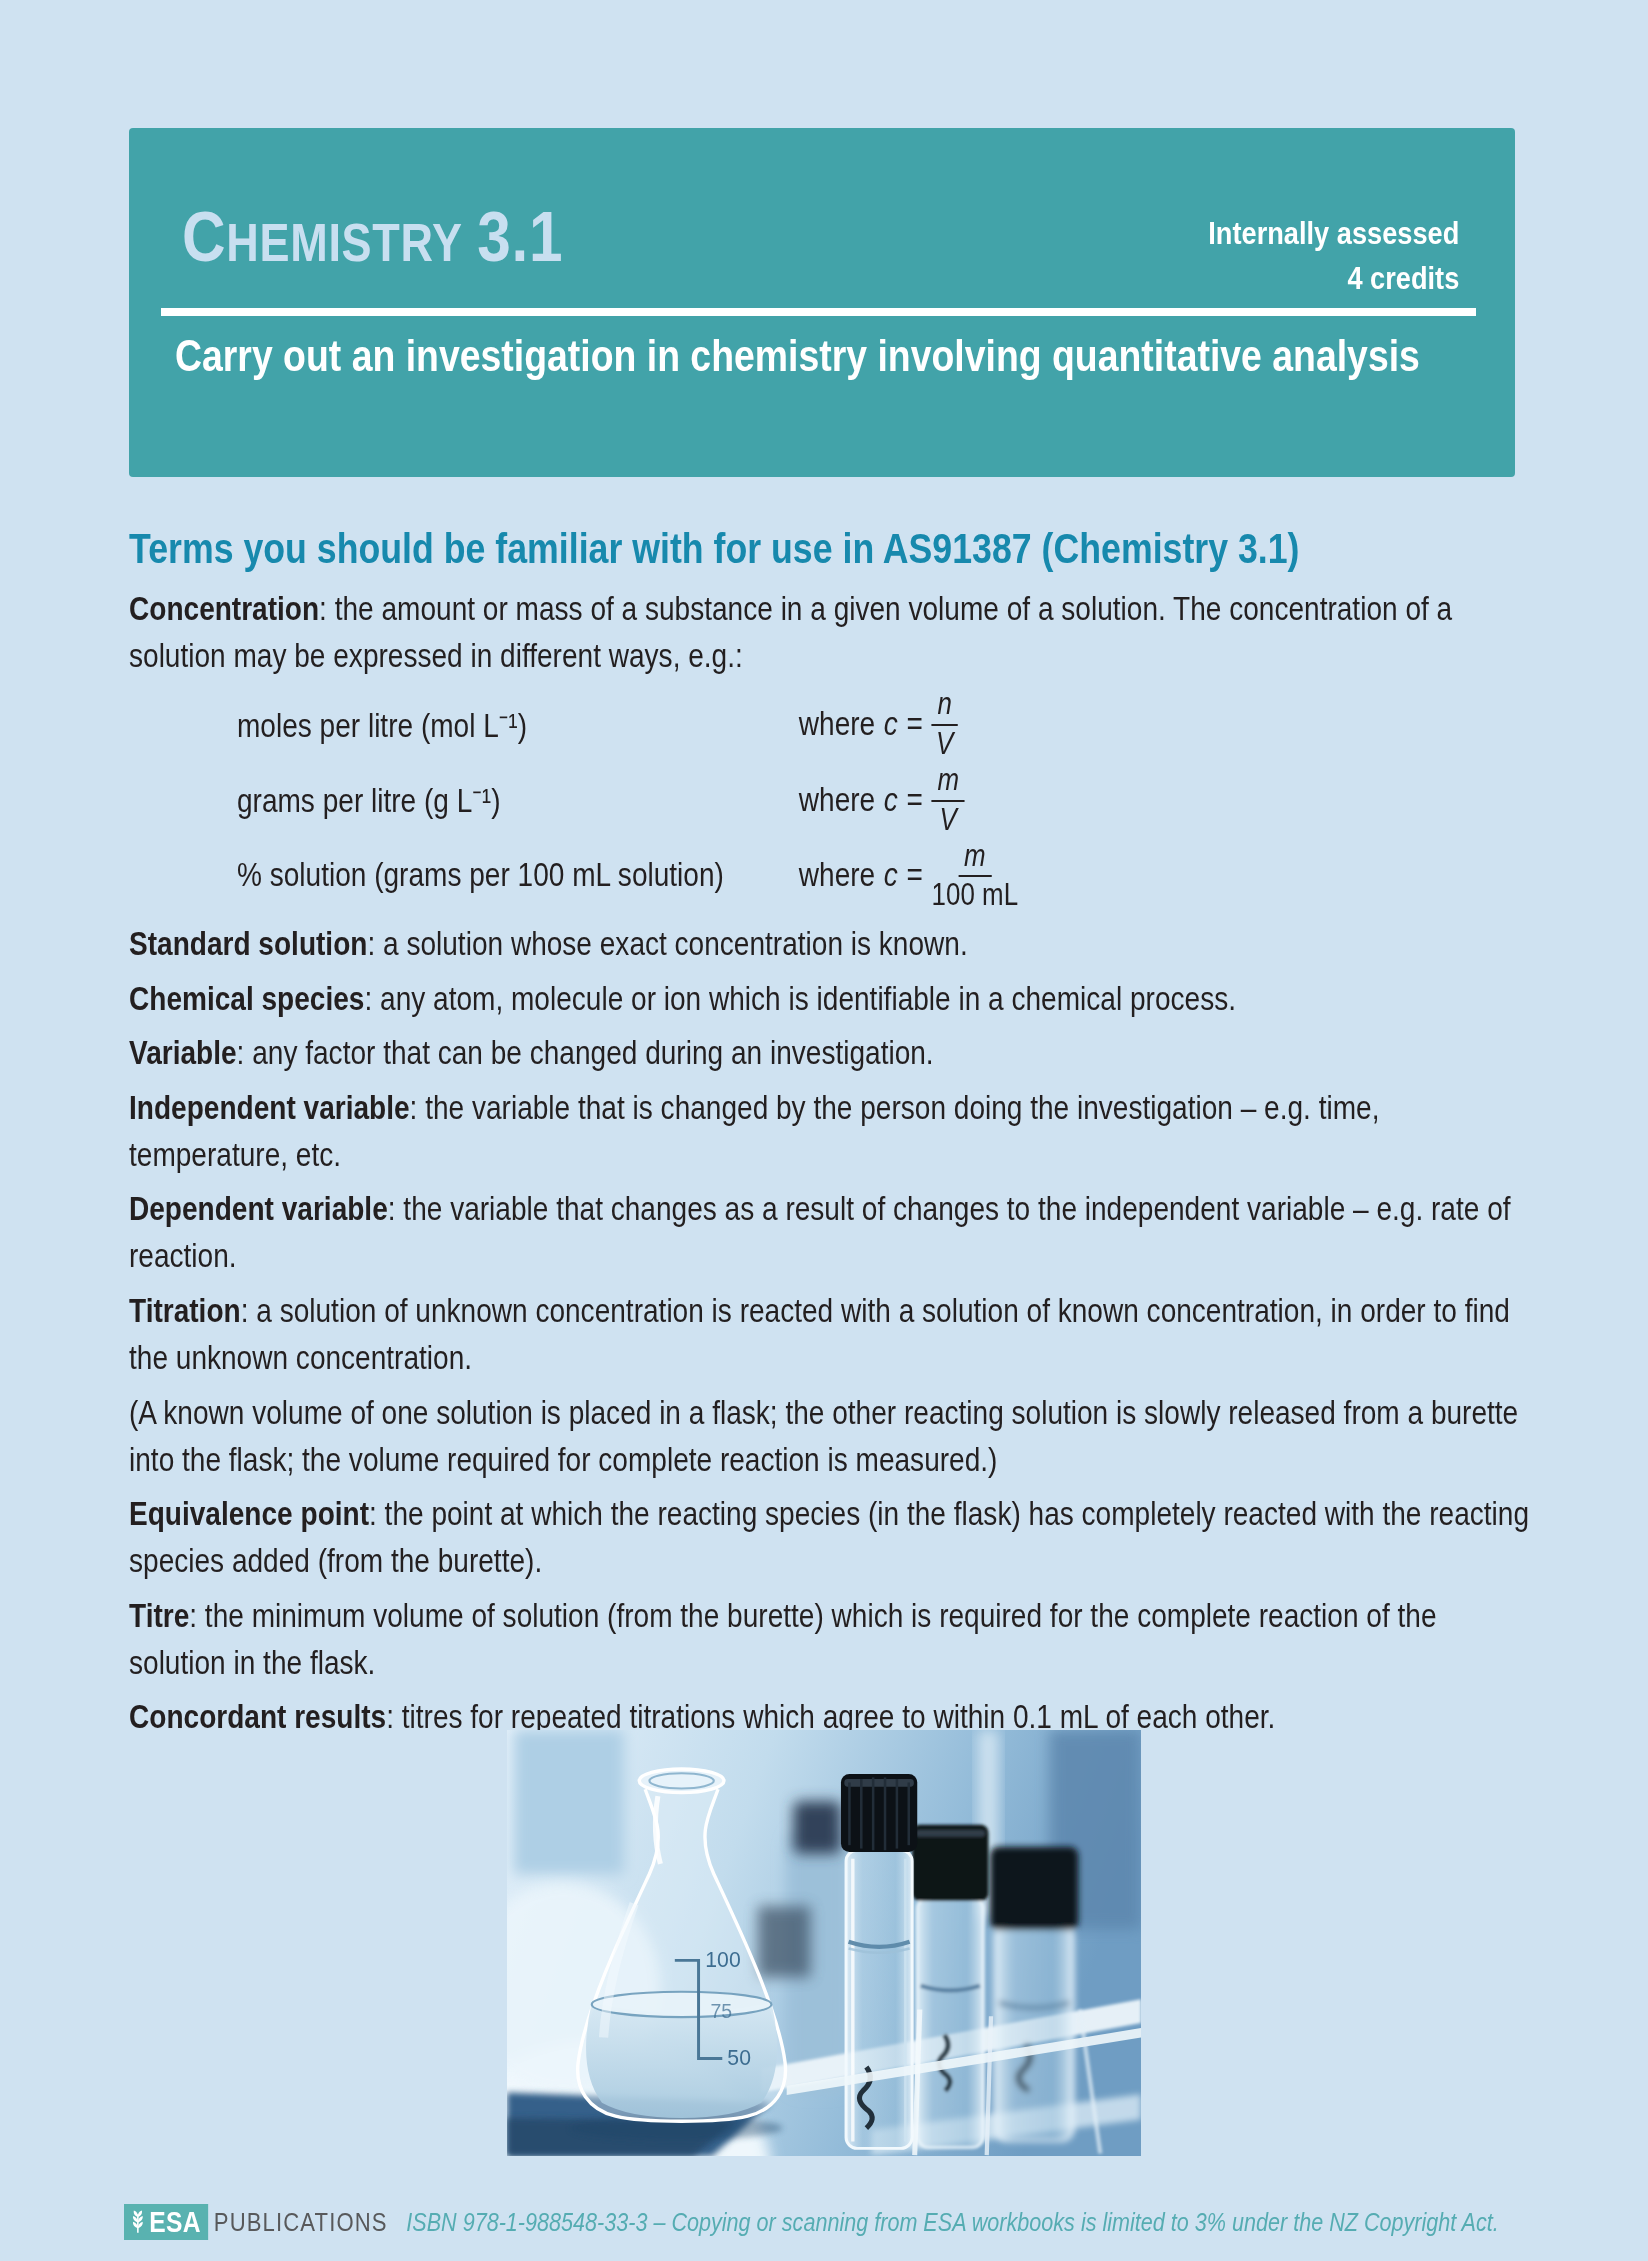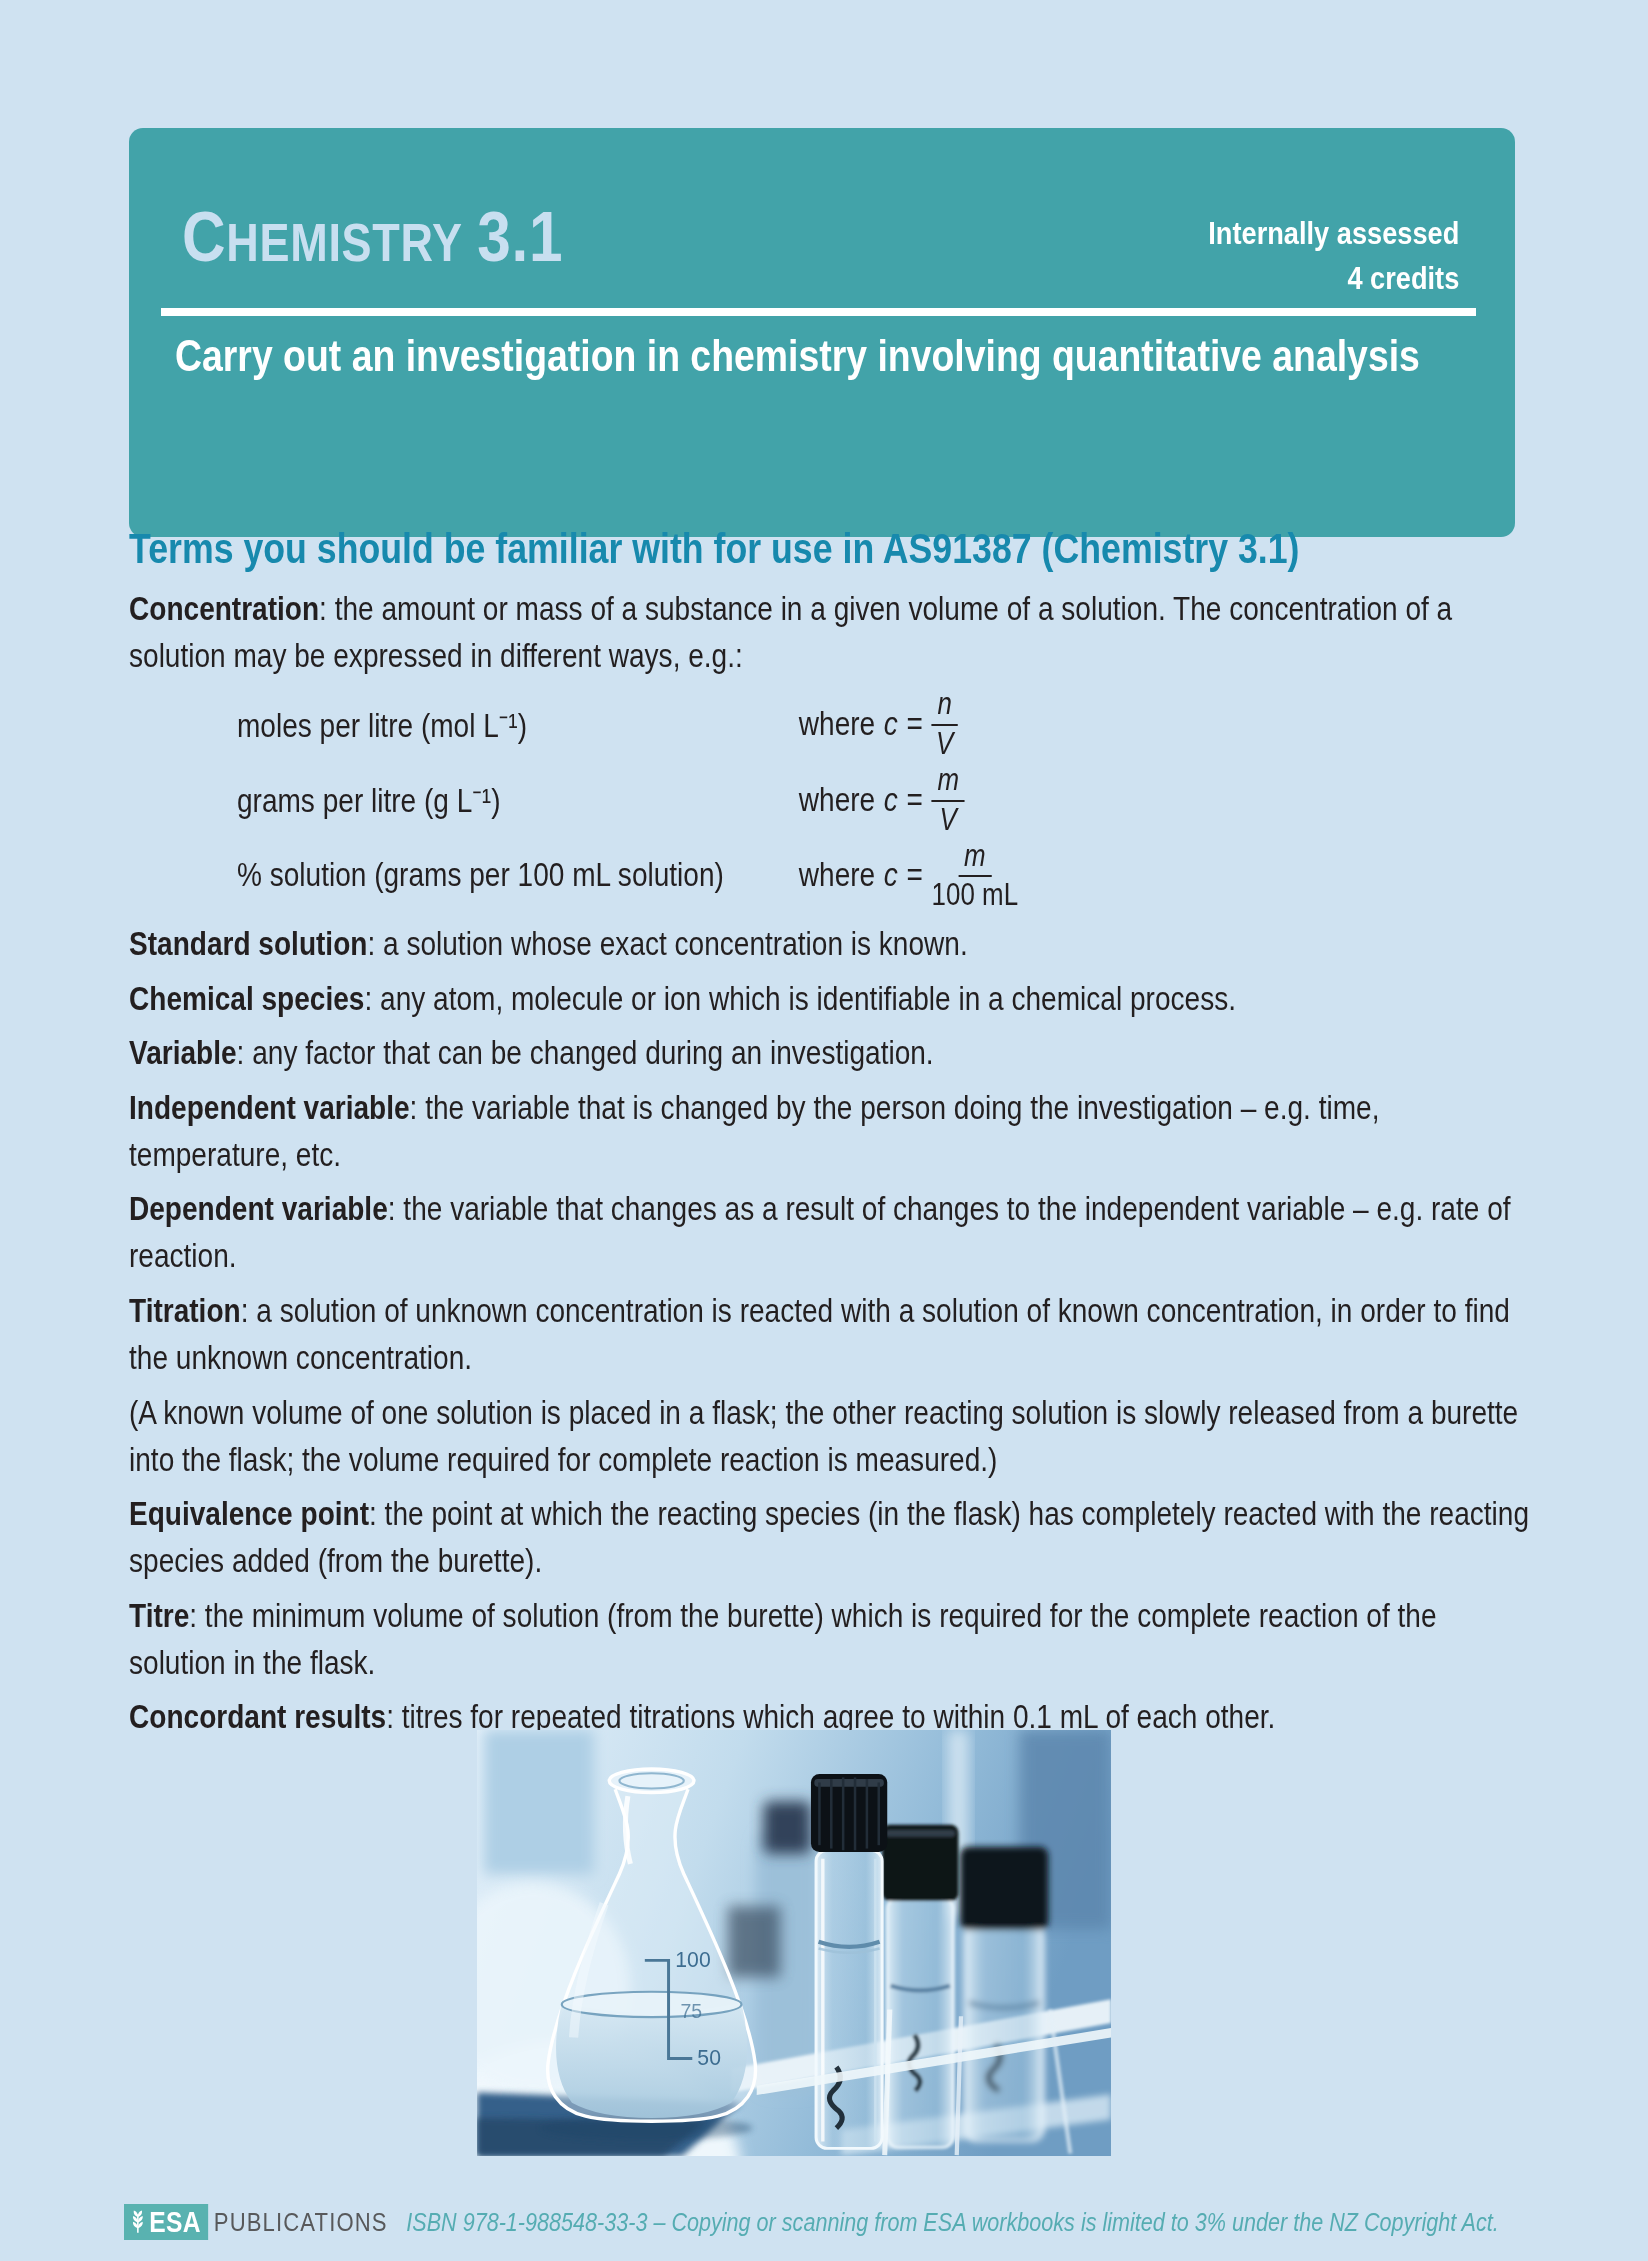--- a/index.html
+++ b/index.html
@@ -9,23 +9,23 @@
     position: relative;
     background: #cfe2f1;
     font-family: "Liberation Sans", sans-serif;
     color: #231f20;
     overflow: hidden;
   }
 
   
   .header-box {
     position: absolute; left: 129px; top: 128px;
-    width: 1386px; height: 409px;
+    width: 1386px; height: 349px;
     background: #42a3a9;
-    border-radius: 14px;
+    border-radius: 4px;
   }
   .hb-title {
     position: absolute; left: 53px; top: 73px;
     color: #c8dff0; font-weight: bold; line-height: 1;
     white-space: nowrap;
     transform: scaleX(0.85); transform-origin: 0 0;
     letter-spacing: 0.8px;
   }
   .t-init, .t-num { font-size: 71px; }
   .t-caps { font-size: 53px; }
@@ -73,21 +73,21 @@
   .fwhere { display: flex; align-items: center; gap: 10.2px; font-size: 33px; }
   .fsym { font-style: italic; }
   .frac {
     display: inline-flex; flex-direction: column; align-items: center;
     font-size: 30.5px; line-height: 1.18; text-align: center;
   }
   .frac .num { border-bottom: 2.5px solid #231f20; padding: 0 6.8px 1.7px; }
   .frac .it { font-style: italic; }
 
   
-  .photo { position: absolute; left: 477px; top: 1730px; width: 634px; height: 426px; }
+  .photo { position: absolute; left: 507px; top: 1730px; width: 634px; height: 426px; }
   .photo svg { display: block; width: 100%; height: 100%; }
 
   
   .footer {
     position: absolute; left: 124px; top: 2204px;
     display: flex; align-items: center; white-space: nowrap;
     transform: scaleX(0.85); transform-origin: 0 0;
   }
   .logo-box {
     display: flex; align-items: center; gap: 4.2px;

